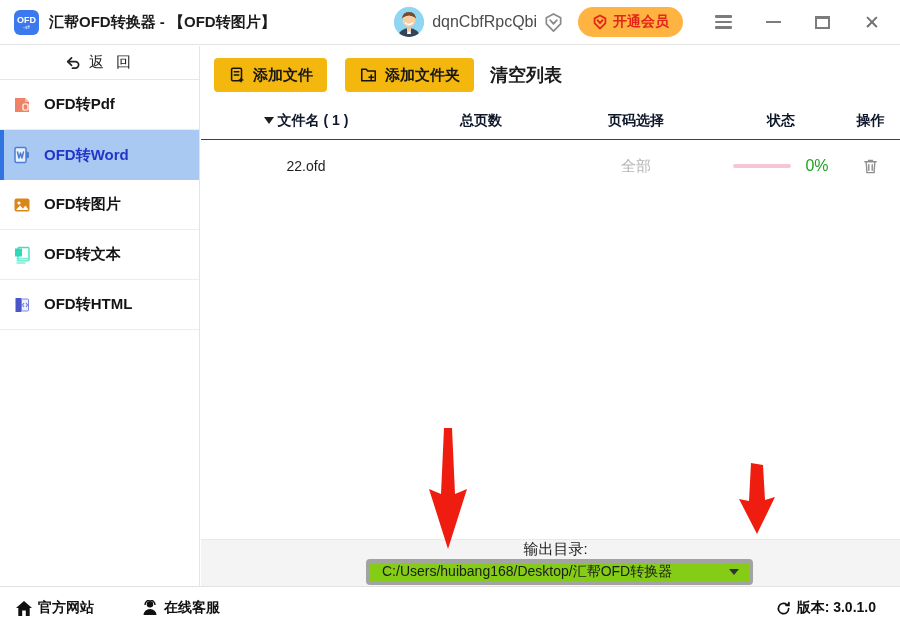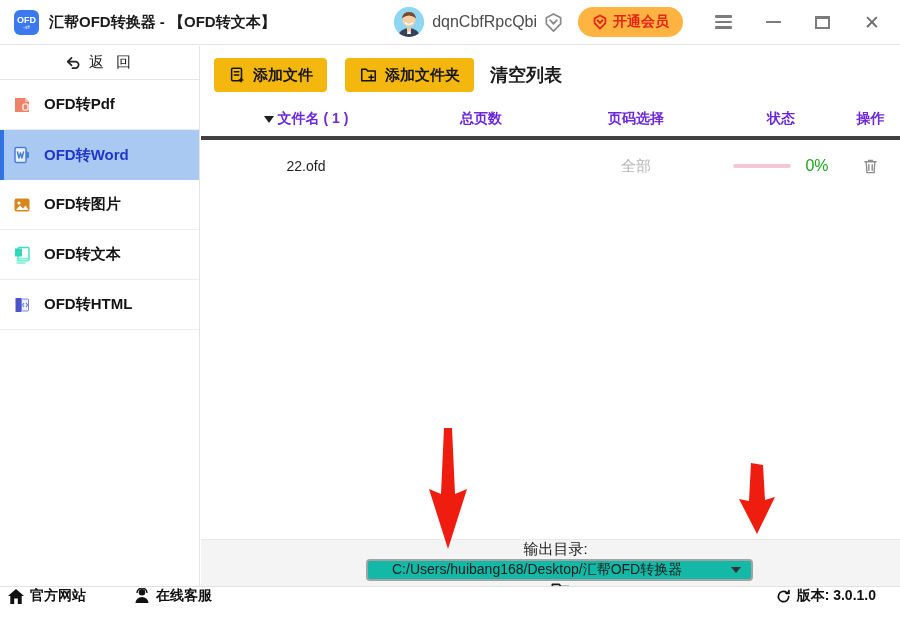--- a/index.html
+++ b/index.html
@@ -38,64 +38,64 @@
   .side-item .ic { width:20px; height:20px; flex:none; display:flex; }
 
   
   .main { position:absolute; left:201px; top:46px; right:0; bottom:31px; background:#fff; }
   .toolbar { display:flex; align-items:center; gap:18px; padding:12px 0 10px 13px; }
   .ybtn { background:#f4b70e; border-radius:4px; height:34px; padding:0 14px; display:flex; align-items:center; gap:7px;
     font-size:15px; font-weight:700; color:#161616; cursor:pointer; }
   .clear-btn { font-size:18px; font-weight:700; color:#1c1c1c; cursor:pointer; margin-left:-2px; }
 
   .grid { display:grid; grid-template-columns:210px 140px 170px 120px 59px; align-items:center; }
-  .thead { height:38px; border-bottom:4px solid #404040; font-size:14px; font-weight:700; color:#6d28d9; }
+  .thead { height:38px; border-bottom:1px solid #404040; font-size:14px; font-weight:700; color:#0f172a; }
   .thead > div { text-align:center; }
   .th-name { display:flex; align-items:center; justify-content:center; gap:4px; }
   .tri-down { width:0; height:0; border-left:5px solid transparent; border-right:5px solid transparent; border-top:7px solid #1f1f1f; }
   .trow { height:52px; font-size:14px; color:#1f1f1f; }
   .trow > div { text-align:center; }
   .cell-muted { color:#b5b5b5; font-size:15px; }
   .status-cell { display:flex; align-items:center; justify-content:center; gap:14px; }
   .progress { width:58px; height:4px; border-radius:2px; background:#f6c6d6; }
   .pct { font-size:16px; color:#1fa41f; }
   .trash { cursor:pointer; display:flex; justify-content:center; }
 
   
   .output-bar { position:absolute; left:201px; right:0; bottom:31px; height:47px; background:#f4f4f4;
     border-top:1px solid #e9e9e9; display:flex; align-items:center; padding-left:10px;flex-direction:column; }
   .out-label { font-size:15px; color:#1d1d1d; flex:none; }
-  .combo { margin-left:8px; width:387px; height:33px; background:#14b8a6; border:2px solid #a3a3a3; border-radius:4px;
-    display:flex; align-items:center; padding:0 10px 0 24px; cursor:pointer; }
+  .combo { margin-left:8px; width:387px; height:33px; background:#84cc16; border:4px solid #a3a3a3; border-radius:4px;
+    display:flex; align-items:center; padding:0 10px 0 12px; cursor:pointer; }
   .combo-text { font-size:14px; color:#1c1c1c; white-space:nowrap; overflow:hidden; flex:1; }
   .combo-caret { width:0; height:0; border-left:5px solid transparent; border-right:5px solid transparent; border-top:6px solid #333; margin-left:6px; }
   .folder-btn { margin-left:12px; cursor:pointer; display:flex; }
   .start-btn { margin-left:16px; width:140px; height:42px; background:#f89c05; border-radius:4px; color:#fff;
     font-size:19px; display:flex; align-items:center; justify-content:center; letter-spacing:2px; cursor:pointer; }
 
   
   .statusbar { position:absolute; left:0; bottom:0; width:900px; height:31px; background:#fff; border-top:1px solid #e2e2e2;
-    display:flex; align-items:flex-start; padding:0 24px 0 8px; font-size:14px; font-weight:700; color:#111; }
+    display:flex; align-items:flex-end; padding:0 24px 0 16px; font-size:14px; font-weight:700; color:#111; }
   .sb-item { display:flex; align-items:center; gap:6px; cursor:pointer; }
   .sb-item + .sb-item { margin-left:48px; }
   .sb-right { margin-left:auto; display:flex; align-items:center; gap:6px; }
 
   .arrows { position:absolute; left:0; top:0; width:900px; height:617px; pointer-events:none; z-index:60; }
 </style>
 </head>
 <body>
 
 <div class="app">
 
   <div class="titlebar">
     <div class="app-icon">
       <span>OFD</span>
       <small>-⇄</small>
     </div>
-    <div class="win-title">汇帮OFD转换器 - 【OFD转文本】</div>
+    <div class="win-title">汇帮OFD转换器 - 【OFD转图片】</div>
 
     <div class="tb-right">
       <div class="avatar">
         <svg width="30" height="30" viewBox="0 0 30 30">
           <circle cx="15" cy="15" r="15" fill="#8fd6f2"></circle>
           <path d="M4 30 a11 9 0 0 1 22 0 Z" fill="#35425c"></path>
           <rect x="13" y="21" width="4" height="6" fill="#f4c9a3"></rect>
           <circle cx="15" cy="13.5" r="6.5" fill="#f6cfa8"></circle>
           <path d="M8 12 a7 7 0 0 1 14 0 l-1.5-3 a6 6 0 0 0 -11 0 Z" fill="#7a4a2b"></path>
           <path d="M8.2 11 q6.8-5 13.6 0 q-1-6-6.8-6 t-6.8 6Z" fill="#7a4a2b"></path>

